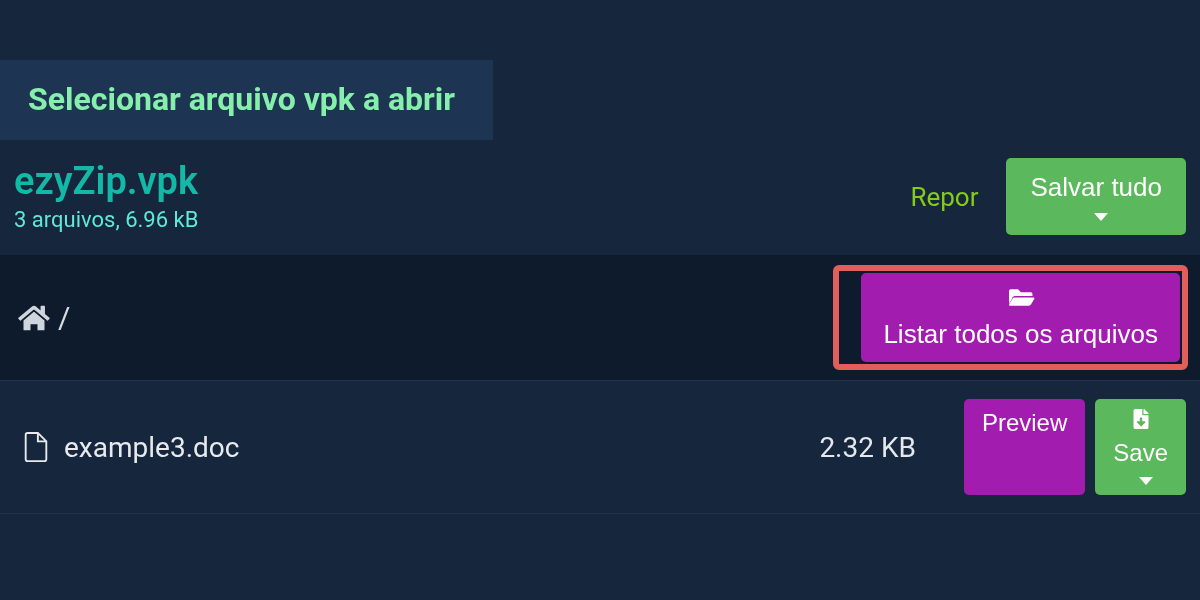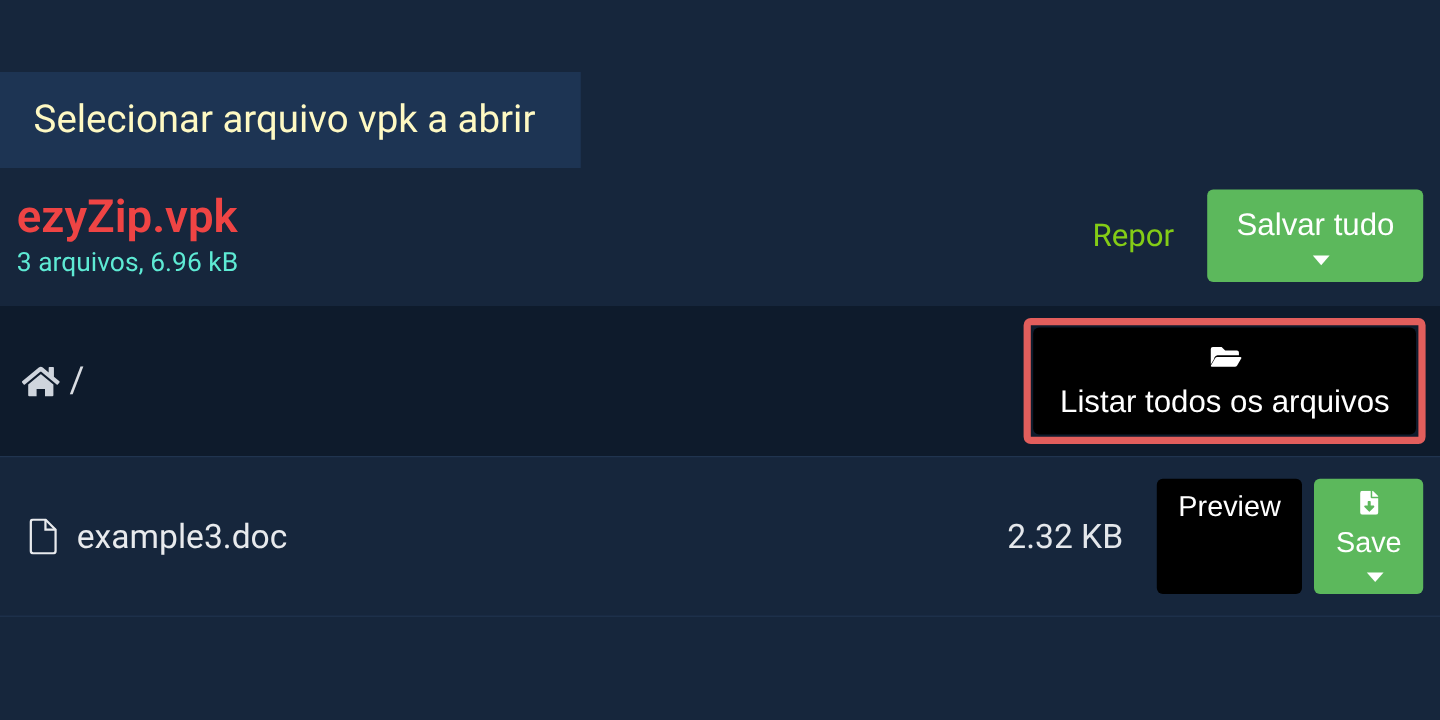--- a/index.html
+++ b/index.html
@@ -12,34 +12,34 @@
     overflow: hidden;
   }
   .tab-bar {
     padding-top: 60px;
   }
   .tab {
     display: inline-block;
     background: #1d3453;
     padding: 20px 38px 22px 28px;
     font-size: 32px;
-    font-weight: 400;
-    color: #fef9c3;
+    font-weight: 700;
+    color: #86efac;
   }
   .file-header {
     display: flex;
     align-items: center;
     justify-content: space-between;
     padding: 18px 14px 14px 14px;
   }
   .file-info { }
   .filename {
     font-size: 38px;
     font-weight: 600;
-    color: #ef4444;
+    color: #14b8a6;
     line-height: 1.1;
   }
   .filestats {
     font-size: 22px;
     color: #5eead4;
     margin-top: 4px;
   }
   .file-actions {
     display: flex;
     align-items: center;
@@ -56,21 +56,21 @@
     display: inline-flex;
     align-items: center;
     gap: 10px;
     font-size: 26px;
     padding: 14px 24px;
     border-radius: 5px;
     color: #fff;
     flex-direction: column;
   }
   .btn-green { background: #5cb85c; }
-  .btn-blue  { background: #000000; }
+  .btn-blue  { background: #a21caf; margin-left: 20px; }
   .btn .caret {
     width: 0; height: 0;
     border-left: 7px solid transparent;
     border-right: 7px solid transparent;
     border-top: 8px solid #fff;
     margin-left: 10px;
   }
   .breadcrumb-row {
     background: #0e1b2c;
     display: flex;

